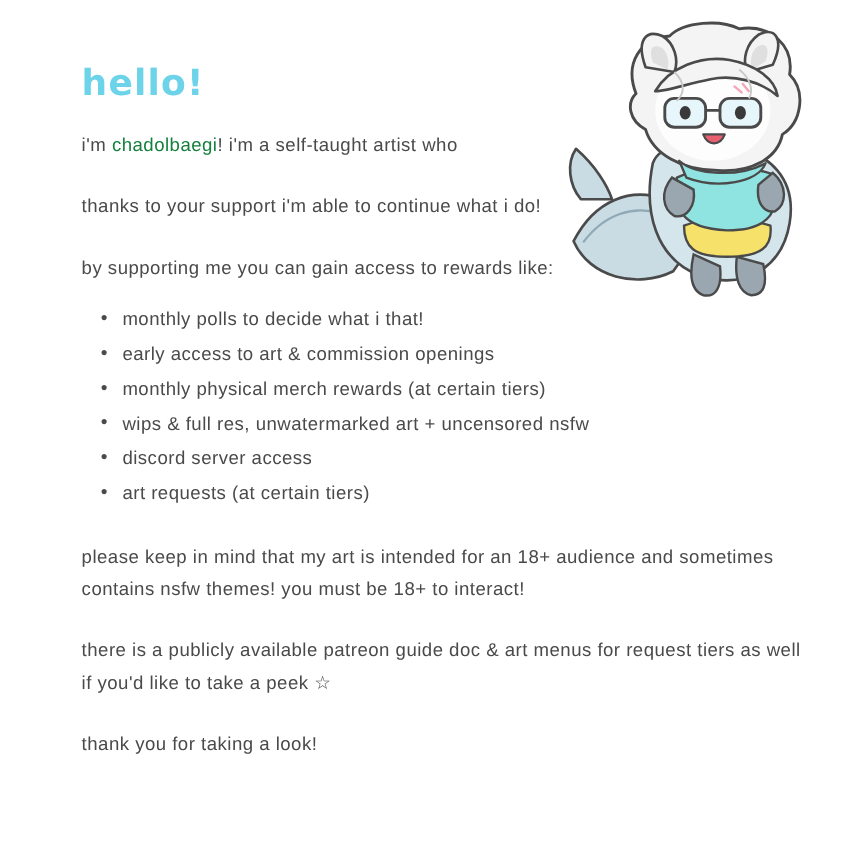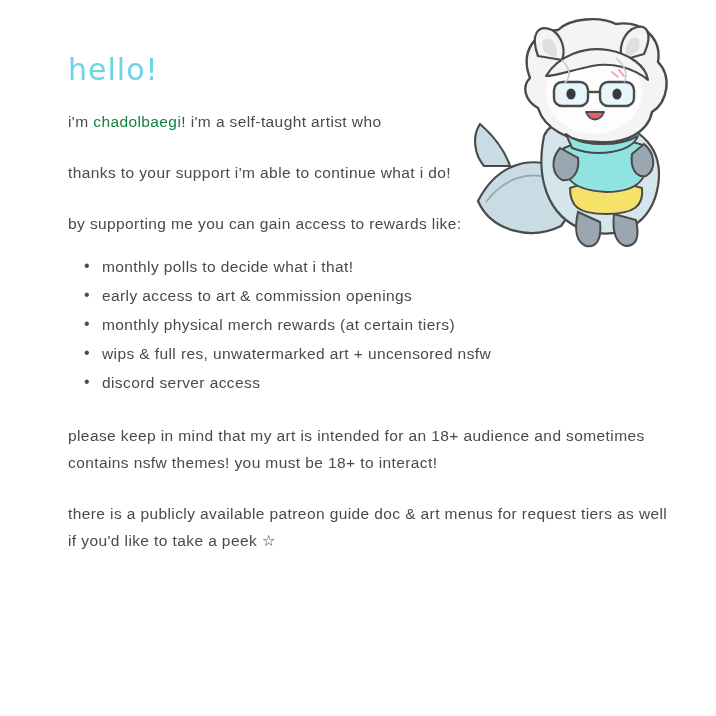--- a/index.html
+++ b/index.html
@@ -22,21 +22,21 @@
     height: 716px;
     box-sizing: border-box;
   }
 
   
   .heading {
     position: absolute;
     left: 68px;
     top: 52px;
     font-size: 30px;
-    font-weight: normal;
+    font-weight: bold;
     letter-spacing: 1px;
     color: #6dd3e8;
     font-family: "DejaVu Sans", sans-serif;
   }
 
   
   .content {
     position: absolute;
     left: 68px;
     top: 108px;
@@ -155,21 +155,23 @@
     <p class="para">thanks to your support i'm able to continue what i do!</p>
 
     <p class="para intro-lead">by supporting me you can gain access to rewards like:</p>
 
     <ul class="rewards">
       <li>monthly polls to decide what i that!</li>
       <li>early access to art &amp; commission openings</li>
       <li>monthly physical merch rewards (at certain tiers)</li>
       <li>wips &amp; full res, unwatermarked art + uncensored nsfw</li>
       <li>discord server access</li>
+      <li>art requests (at certain tiers)</li>
     </ul>
 
     <p class="para">please keep in mind that my art is intended for an 18+ audience and sometimes contains nsfw themes! you must be 18+ to interact!</p>
 
     <p class="para">there is a publicly available patreon guide doc &amp; art menus for request tiers as well if you'd like to take a peek ☆</p>
 
+    <p class="para">thank you for taking a look!</p>
 
   </div>
 </div>
 
 </body></html>

